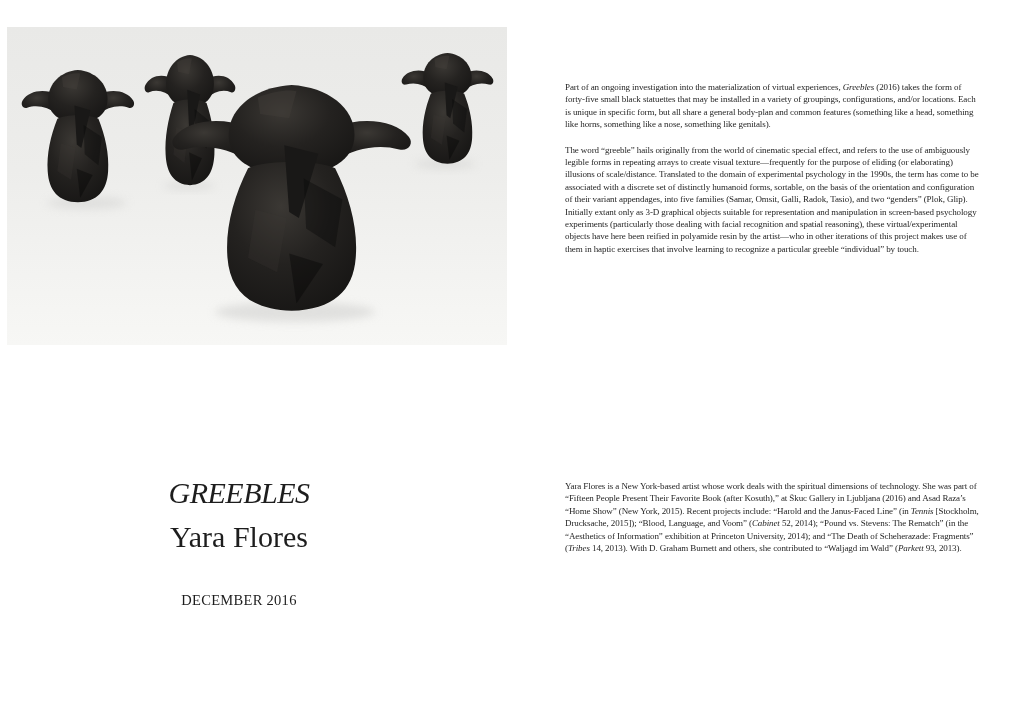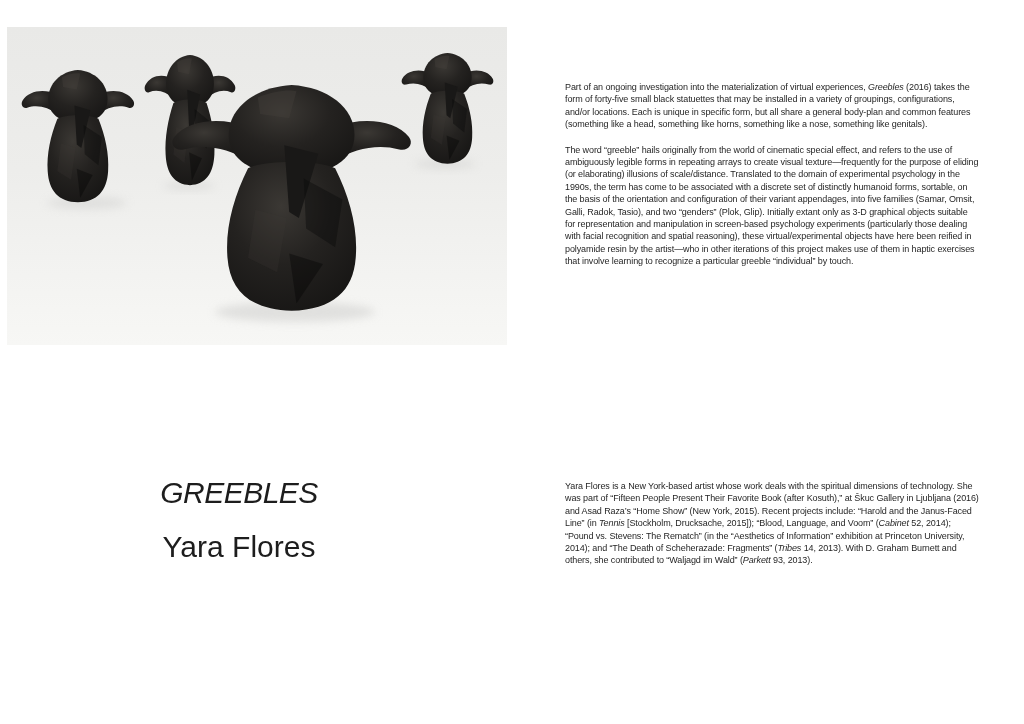--- a/index.html
+++ b/index.html
@@ -1,21 +1,21 @@
 <!DOCTYPE html>
 <html><head>
 <meta charset="utf-8">
 <style>
   html, body { margin: 0; padding: 0; background: #ffffff; }
   .page {
     position: relative;
     width: 1024px;
     height: 636px;
     background: #ffffff;
-    font-family: Liberation Sans, sans-serif;
+    font-family: Liberation Serif, serif;
     color: #242424;
     overflow: hidden;
   }
 
   
   .photo {
     position: absolute;
     left: 7px; top: 27px;
     width: 500px; height: 318px;
     margin: 0;
@@ -52,21 +52,21 @@
     font-style: italic;
     font-weight: 400;
     line-height: 38px;
     letter-spacing: -0.5px;
     margin: 0;
   }
   .artist {
     font-size: 30px;
     font-weight: 400;
     line-height: 38px;
-    margin: 16px;
+    margin: 6px;
   }
   .date {
     margin-top: 37px;
     font-size: 14.5px;
     line-height: 15px;
     letter-spacing: 0.3px;
   }
 
   
   .bio {
@@ -156,20 +156,21 @@
   </figure>
 
   <section class="intro">
     <p><span>Part of an ongoing investigation into the materialization of virtual experiences, </span><em>Greebles</em><span> (2016) takes the form of forty-five small black statuettes that may be installed in a variety of groupings, configurations, and/or locations. Each is unique in specific form, but all share a general body-plan and common features (something like a head, something like horns, something like a nose, something like genitals).</span></p>
     <p><span>The word “greeble” hails originally from the world of cinematic special effect, and refers to the use of ambiguously legible forms in repeating arrays to create visual texture—frequently for the purpose of eliding (or elaborating) illusions of scale/distance. Translated to the domain of experimental psychology in the 1990s, the term has come to be associated with a discrete set of distinctly humanoid forms, sortable, on the basis of the orientation and configuration of their variant appendages, into five families (Samar, Omsit, Galli, Radok, Tasio), and two “genders” (Plok, Glip). Initially extant only as 3-D graphical objects suitable for representation and manipulation in screen-based psychology experiments (particularly those dealing with facial recognition and spatial reasoning), these virtual/experimental objects have here been reified in polyamide resin by the artist—who in other iterations of this project makes use of them in haptic exercises that involve learning to recognize a particular greeble “individual” by touch.</span></p>
   </section>
 
   <section class="title-block">
     <h1 class="title">GREEBLES</h1>
     <h2 class="artist">Yara Flores</h2>
+    <div class="date">DECEMBER 2016</div>
   </section>
 
   <section class="bio">
     <p><span>Yara Flores is a New York-based artist whose work deals with the spiritual dimensions of technology. She was part of “Fifteen People Present Their Favorite Book (after Kosuth),” at Škuc Gallery in Ljubljana (2016) and Asad Raza’s “Home Show” (New York, 2015). Recent projects include: “Harold and the Janus-Faced Line” (in </span><em>Tennis</em><span> [Stockholm, Drucksache, 2015]); “Blood, Language, and Voom” (</span><em>Cabinet</em><span> 52, 2014); “Pound vs. Stevens: The Rematch” (in the “Aesthetics of Information” exhibition at Princeton University, 2014); and “The Death of Scheherazade: Fragments” (</span><em>Tribes</em><span> 14, 2013). With D. Graham Burnett and others, she contributed to “Waljagd im Wald” (</span><em>Parkett</em><span> 93, 2013).</span></p>
   </section>
 
   <div class="logo">
     <div class="logo-line logo-1">RAYGUN</div>
     <div class="logo-line logo-2">PROJECTS</div>
     <div class="logo-line logo-3">RAYGUNLAB</div>

